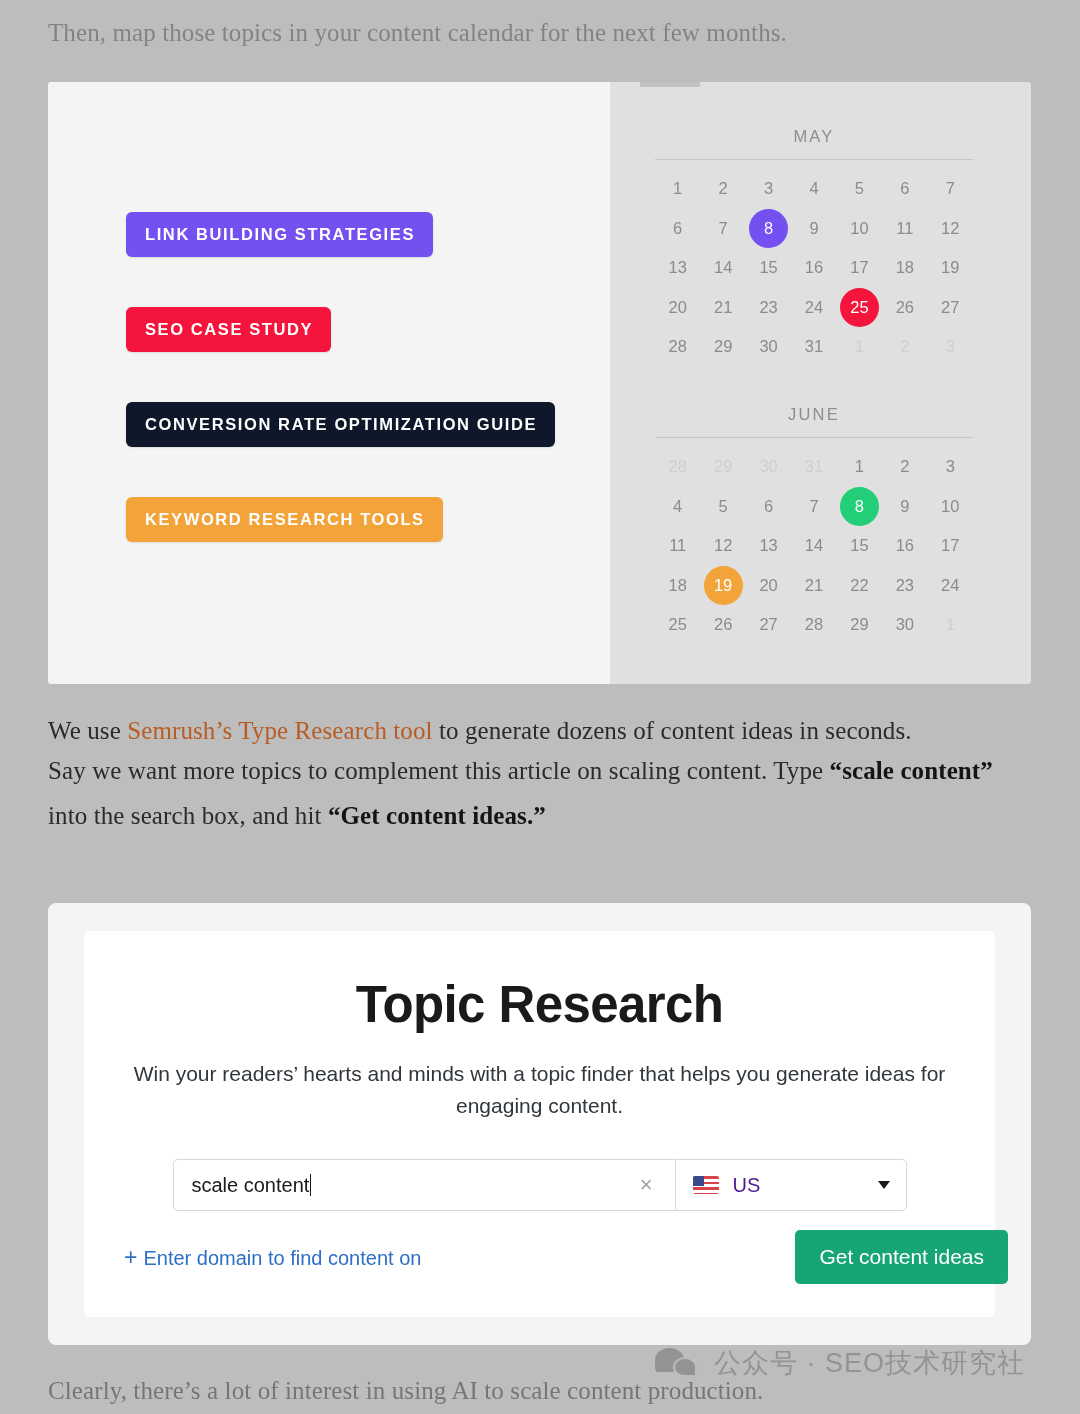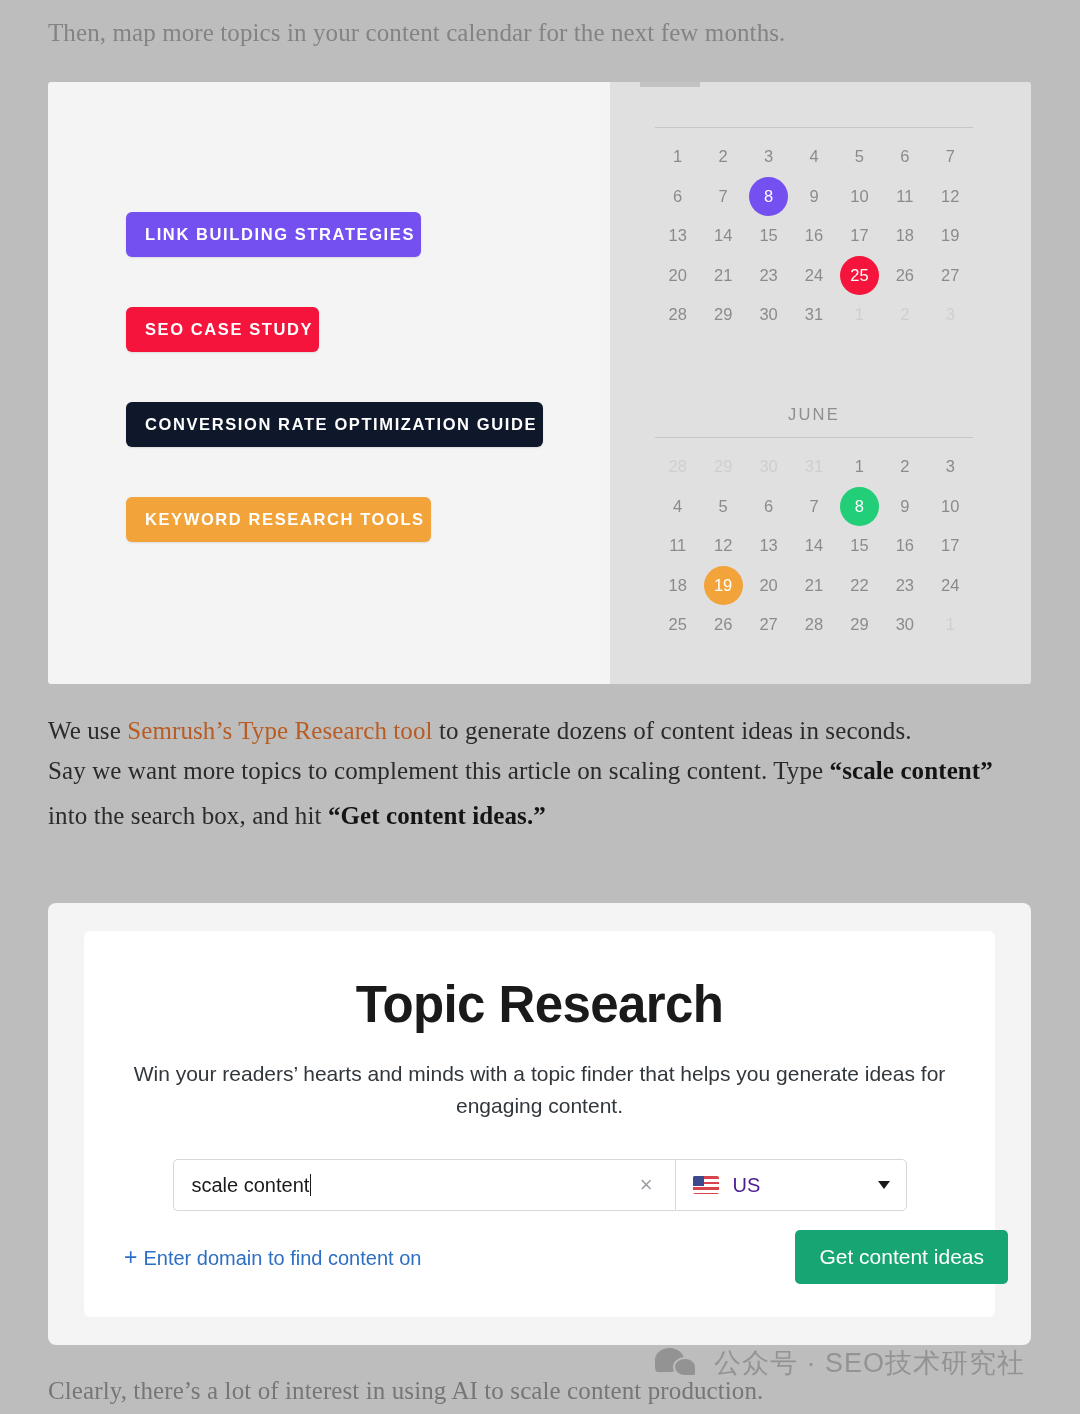--- a/index.html
+++ b/index.html
@@ -72,21 +72,21 @@
   }
 
   
   .chips { position: absolute; left: 78px; top: 130px; }
   .chip {
     display: inline-block;
     color: #ffffff;
     font-size: 16.5px;
     font-weight: bold;
     letter-spacing: 1.6px;
-    padding: 13px 6px 13px 19px;
+    padding: 13px 18px 13px 19px;
     border-radius: 6px;
     white-space: nowrap;
     box-shadow: 0 1px 2px rgba(0,0,0,.10);
   }
   .chip-wrap { margin-bottom: 50px; }
   .chip-wrap:last-child { margin-bottom: 0; }
 
   
   .cal { position: absolute; left: 45px; width: 318px; }
   .cal-may { top: 45px; }
@@ -290,21 +290,21 @@
     width: 24px; height: 20px;
     background: #8e8e8e;
     border-radius: 50% 50% 10% 50%/50% 50% 20% 50%;
     border: 2.5px solid #bdbdbd;
   }
 </style>
 </head>
 <body>
 
 <div class="prose top-line">
-  <span>Then, map more topics in your content calendar for the next few months.</span>
+  <span>Then, map those topics in your content calendar for the next few months.</span>
 </div>
 
 <div class="panel">
 
   <div class="panel-left">
     <div class="chips">
       <div class="chip-wrap">
         <span class="chip" style="background: rgb(116, 80, 240);">LINK BUILDING STRATEGIES</span>
       </div>
       <div class="chip-wrap">
@@ -316,20 +316,21 @@
       <div class="chip-wrap">
         <span class="chip" style="background: rgb(242, 163, 58);">KEYWORD RESEARCH TOOLS</span>
       </div>
     </div>
   </div>
 
   <div class="panel-right">
     <div class="panel-notch"></div>
 
     <div class="cal cal-may">
+      <div class="cal-title">MAY</div>
       <div class="cal-rule"></div>
       <div class="cal-grid">
           <div class="cal-cell">1</div>
           <div class="cal-cell">2</div>
           <div class="cal-cell">3</div>
           <div class="cal-cell">4</div>
           <div class="cal-cell">5</div>
           <div class="cal-cell">6</div>
           <div class="cal-cell">7</div>
           <div class="cal-cell">6</div>

